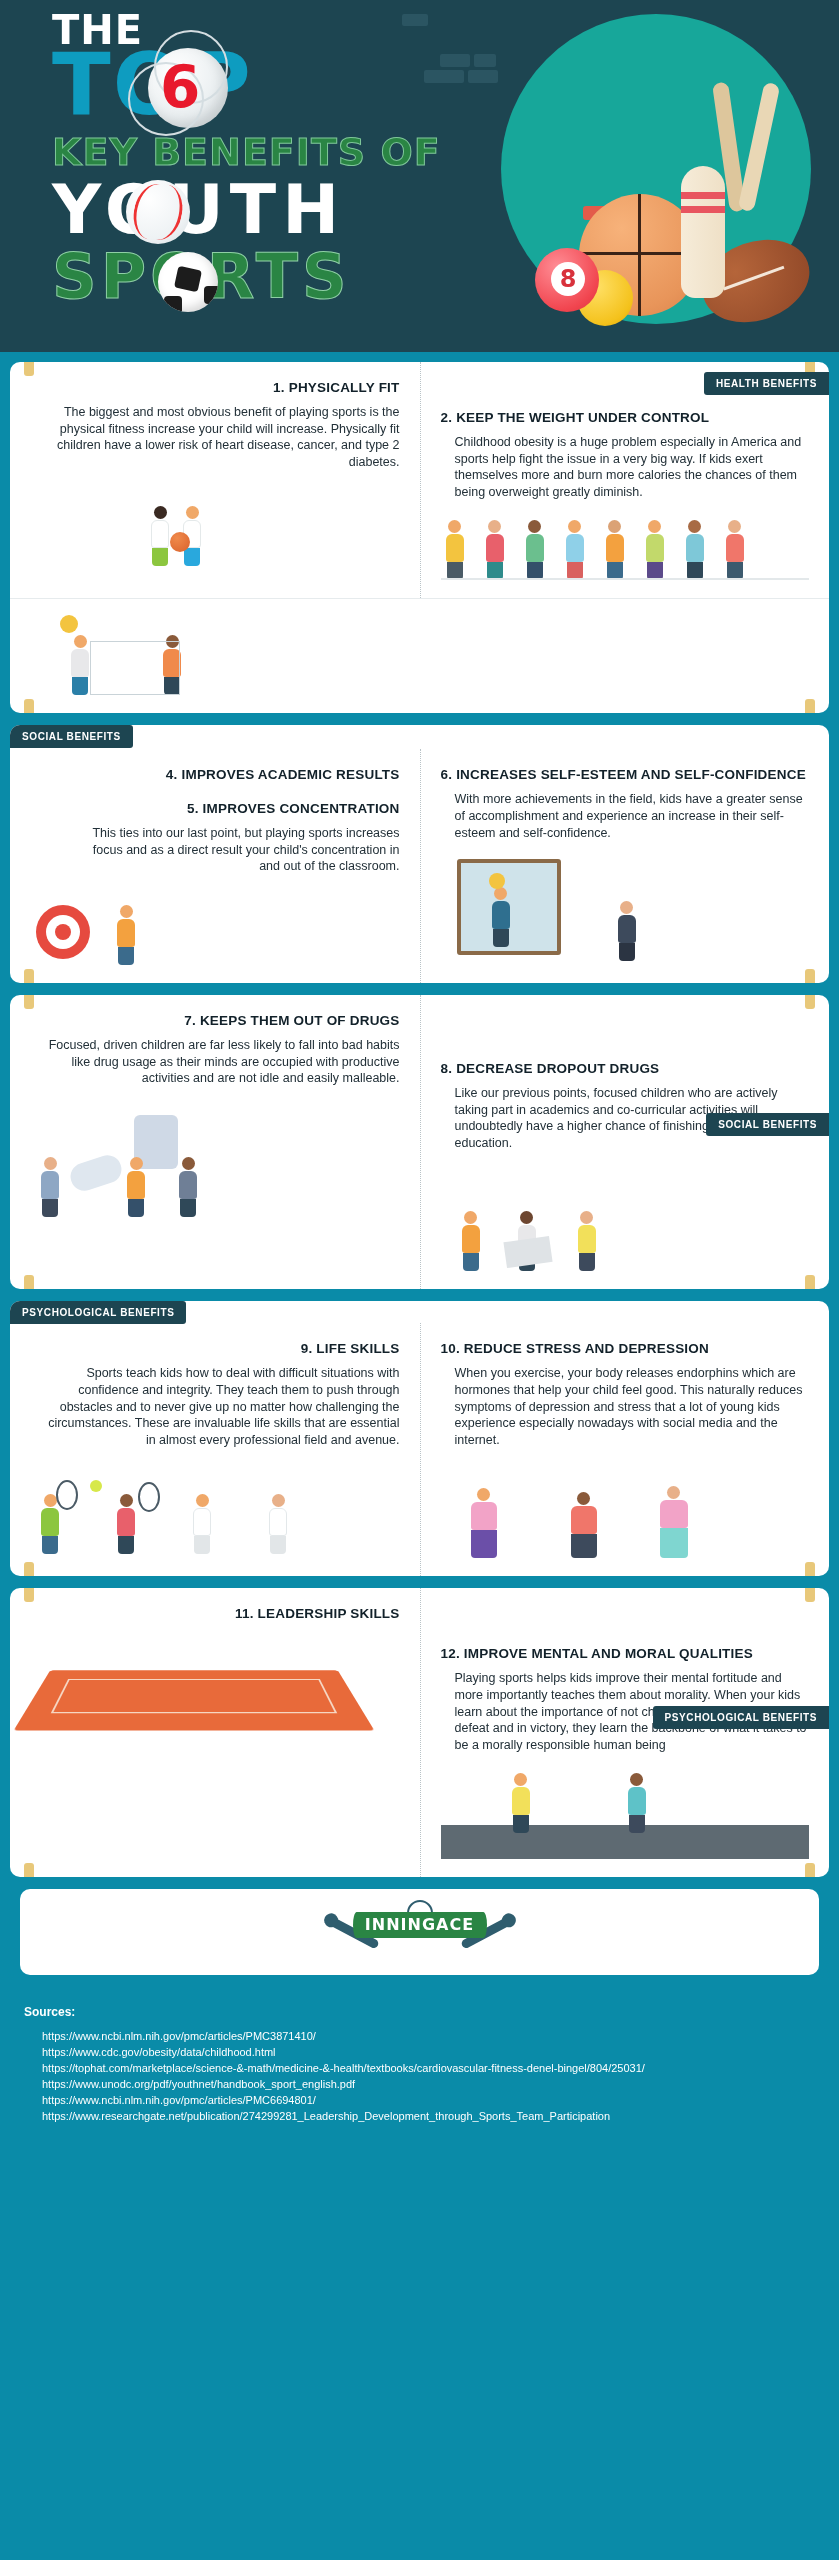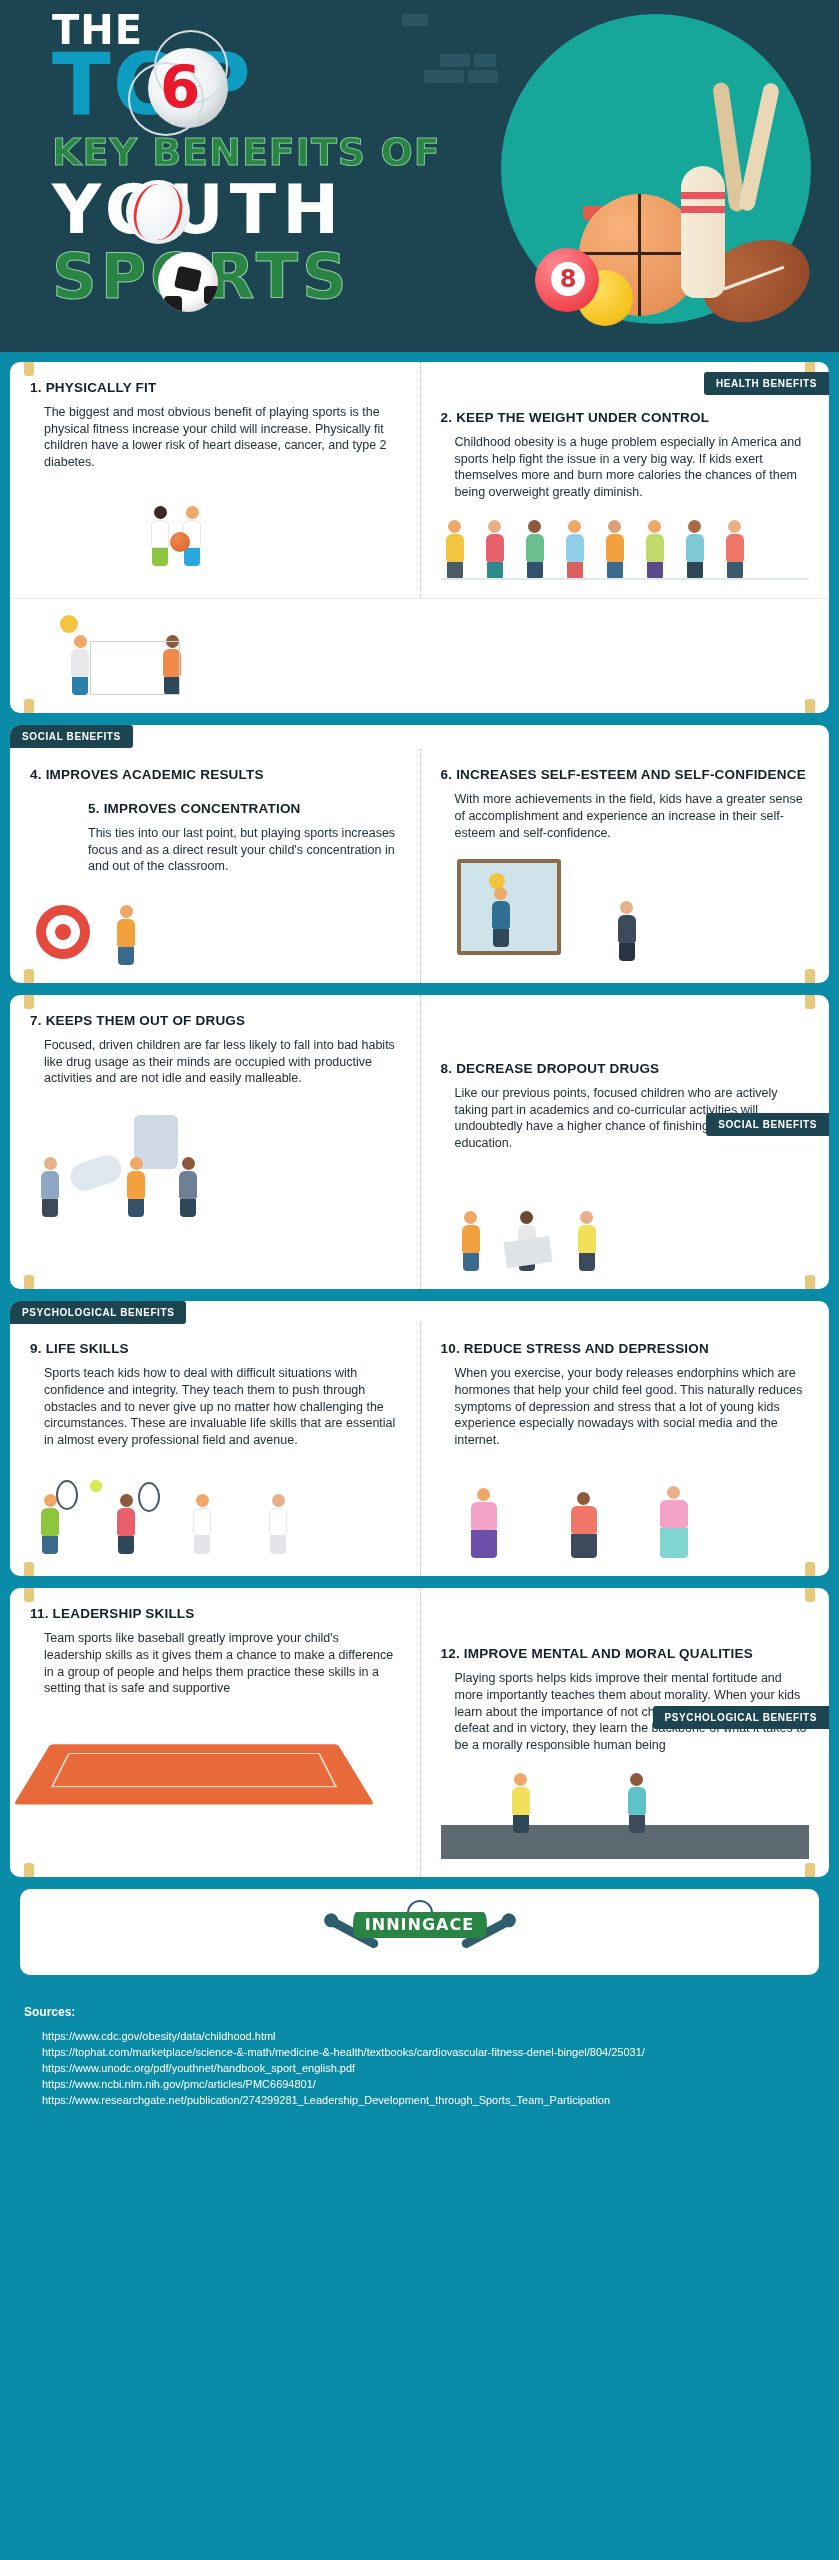--- a/index.html
+++ b/index.html
@@ -109,21 +109,21 @@
     position:absolute; background:#1d4551; color:#fff; font-weight:bold;
     font-size:10px; letter-spacing:.6px; padding:6px 12px; border-radius:2px;
     font-family:"Liberation Sans", sans-serif; z-index:8;
   }
   .badge.tl{ left:0; top:0; border-radius:0 3px 3px 0; }
   .badge.tr{ right:0; top:10px; border-radius:3px 0 0 3px; }
   .badge.tr2{ right:0; top:118px; border-radius:3px 0 0 3px; }
 
   .twocol{ display:flex; }
   .col{ padding:18px 20px; position:relative; }
-  .col.left{ width:50%; }
+  .col.left{ width:50%;text-align:right; }
   .col.right{ width:50%; border-left:1px dotted #b9c3c7; }
   h3.item-title{
     font:bold 13.5px "Liberation Sans", sans-serif; color:#12212a;
     letter-spacing:.2px; margin-bottom:7px; line-height:1.25;
   }
   h3.item-title .num{ color:#12212a; }
   p.item-body{
     font:12.5px/1.33 "Liberation Sans", sans-serif; color:#223038;
     margin-left:14px;
   }
@@ -518,21 +518,20 @@
     <div class="card">
       <div class="badge tr2">PSYCHOLOGICAL BENEFITS</div>
       <div class="clip l top"></div>
         <div class="clip r top"></div>
       <div class="twocol">
         <div class="col left">
           <h3 class="item-title">
             <span class="num">11.</span>
             <span>LEADERSHIP SKILLS</span>
           </h3>
-          <p class="item-body">Team sports like baseball greatly improve your child's leadership skills as it gives them a chance to make a difference in a group of people and helps them practice these skills in a setting that is safe and supportive</p>
           <div class="illus" style="height:130px;">
             <div style="position:absolute;left:4px;bottom:10px;width:320px;height:112px;background:#e86a3a;
                         transform:perspective(420px) rotateX(58deg);border-radius:4px;"></div>
             <div style="position:absolute;left:30px;bottom:36px;width:268px;height:64px;border:2px solid #f6d6c2;
                         transform:perspective(420px) rotateX(58deg);"></div>
           </div>
         </div>
         <div class="col right">
           <h3 class="item-title" style="margin-top:40px;">
             <span class="num">12.</span>
@@ -570,20 +569,21 @@
         <div class="logo-banner">INNINGACE</div>
         <div class="logo-sub"></div>
       </div>
     </div>
 
   </div>
 
   <div class="sources">
     <div class="src-title">Sources:</div>
     <ul class="src-list">
+      <li>https://www.ncbi.nlm.nih.gov/pmc/articles/PMC3871410/</li>
       <li>https://www.cdc.gov/obesity/data/childhood.html</li>
       <li>https://tophat.com/marketplace/science-&amp;-math/medicine-&amp;-health/textbooks/cardiovascular-fitness-denel-bingel/804/25031/</li>
       <li>https://www.unodc.org/pdf/youthnet/handbook_sport_english.pdf</li>
       <li>https://www.ncbi.nlm.nih.gov/pmc/articles/PMC6694801/</li>
       <li>https://www.researchgate.net/publication/274299281_Leadership_Development_through_Sports_Team_Participation</li>
     </ul>
   </div>
 
 </div>
 

